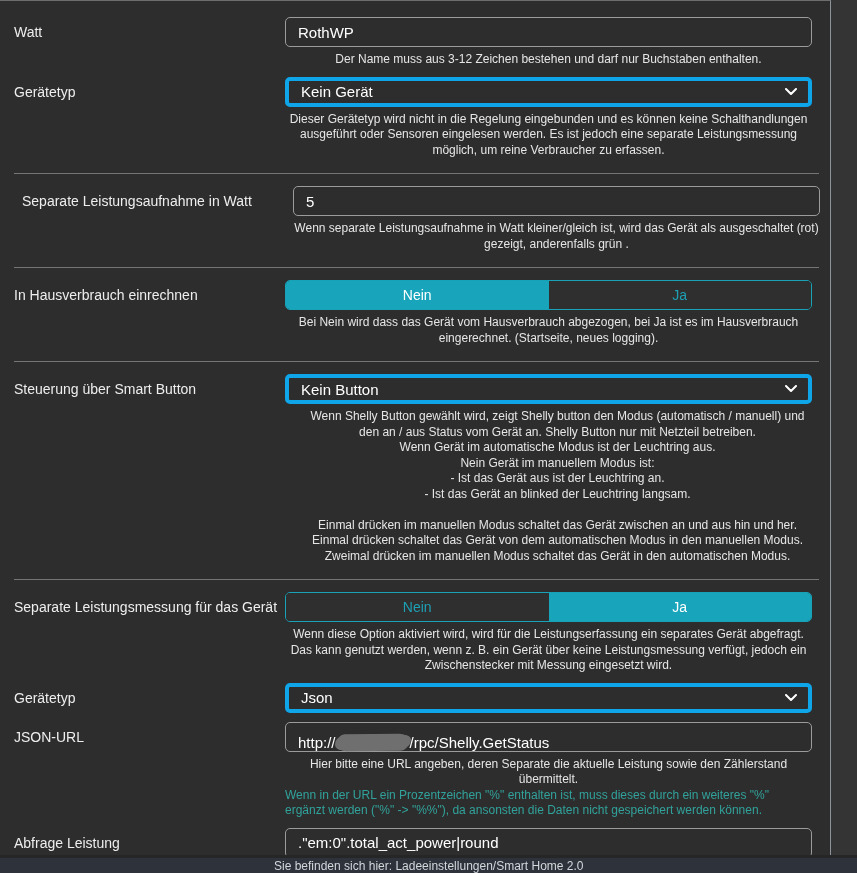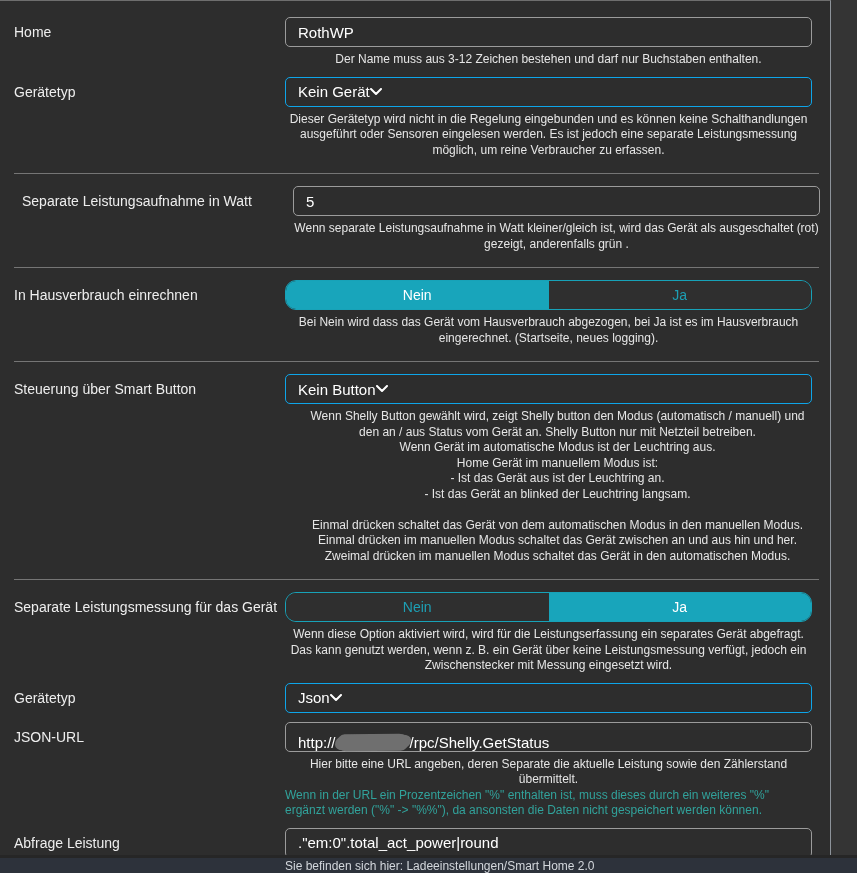--- a/index.html
+++ b/index.html
@@ -74,36 +74,37 @@
     height: 17px;
     margin: 0 1px;
     background: #6f6f6f;
     border-radius: 10px 13px 11px 12px / 12px 9px 13px 10px;
     transform: rotate(-0.6deg);
     box-shadow: -4px 1px 0 -2px #6f6f6f, 4px -1px 0 -2px #6f6f6f;
   }
   .select {
     display: flex;
     align-items: center;
-    width: 100%;
-    height: 30px;
-    border: 1px solid #0ea5e9;
+    justify-content: space-between;
+    width: 100%;
+    height: 30px;
+    border: 4px solid #0ea5e9;
     border-radius: 5px;
     color: #ffffff;
     font-size: 15px;
     padding: 0 11px 0 12px;
     cursor: pointer;
   }
   .chevron { display: inline-flex; flex: 0 0 auto; }
   .toggle {
     display: flex;
     width: 100%;
     height: 30px;
     border: 1px solid #17a2b8;
-    border-radius: 11px;
+    border-radius: 5px;
     overflow: hidden;
   }
   .toggle .opt {
     flex: 1 1 50%;
     display: flex;
     align-items: center;
     justify-content: center;
     font-size: 14px;
     font-family: "Liberation Sans", sans-serif;
     background: #2f2f2f;
@@ -137,39 +138,39 @@
     position: absolute;
     left: 0; bottom: 0;
     width: 857px;
     height: 18px;
     background: #2d323b;
     border-top: 3px solid #262626;
     z-index: 5;
   }
   .footer-text {
     position: absolute;
-    left: 285px;
+    left: 274px;
     top: 1px;
     font-size: 12px;
     color: #d3d7dc;
     white-space: nowrap;
   }
   
   .m-watt { margin-top: 0; margin-left: 8px; }
   .m-toggle-row .label-col { padding-top: 7px; }
   .gap-lg { margin-top: 13px; }
   .gap-sm { margin-top: 7px; }
 </style>
 </head>
 <body>
 
 <div class="page">
 
   <div class="field">
-    <div class="label-col">Home</div>
+    <div class="label-col">Watt</div>
     <div class="control-col">
       <input class="text-input" type="text" value="RothWP" style="">
       <div class="help">Der Name muss aus 3-12 Zeichen bestehen und darf nur Buchstaben enthalten.</div>
     </div>
   </div>
 
   <div class="field">
     <div class="label-col">Gerätetyp</div>
     <div class="control-col">
       <div class="select">
@@ -216,26 +217,26 @@
         <span>Kein Button</span>
         <span class="chevron">
           <svg width="12" height="8" viewBox="0 0 12 8">
               <path d="M1 1l5 5 5-5" stroke="#ffffff" stroke-width="2" fill="none" stroke-linecap="round" stroke-linejoin="round"></path>
             </svg>
         </span>
       </div>
       <div class="help">
         <div class="help-line">Wenn Shelly Button gewählt wird, zeigt Shelly button den Modus (automatisch / manuell) und den an / aus Status vom Gerät an. Shelly Button nur mit Netzteil betreiben.</div>
         <div class="help-line">Wenn Gerät im automatische Modus ist der Leuchtring aus.</div>
-        <div class="help-line">Home Gerät im manuellem Modus ist:</div>
+        <div class="help-line">Nein Gerät im manuellem Modus ist:</div>
         <div class="help-line">- Ist das Gerät aus ist der Leuchtring an.</div>
         <div class="help-line">- Ist das Gerät an blinked der Leuchtring langsam.</div>
         <div class="help-line"></div>
+        <div class="help-line">Einmal drücken im manuellen Modus schaltet das Gerät zwischen an und aus hin und her.</div>
         <div class="help-line">Einmal drücken schaltet das Gerät von dem automatischen Modus in den manuellen Modus.</div>
-        <div class="help-line">Einmal drücken im manuellen Modus schaltet das Gerät zwischen an und aus hin und her.</div>
         <div class="help-line">Zweimal drücken im manuellen Modus schaltet das Gerät in den automatischen Modus.</div>
       </div>
     </div>
   </div>
 
   <hr class="divider">
 
   <div class="field m-toggle-row">
     <div class="label-col">Separate Leistungsmessung für das Gerät</div>
     <div class="control-col">

